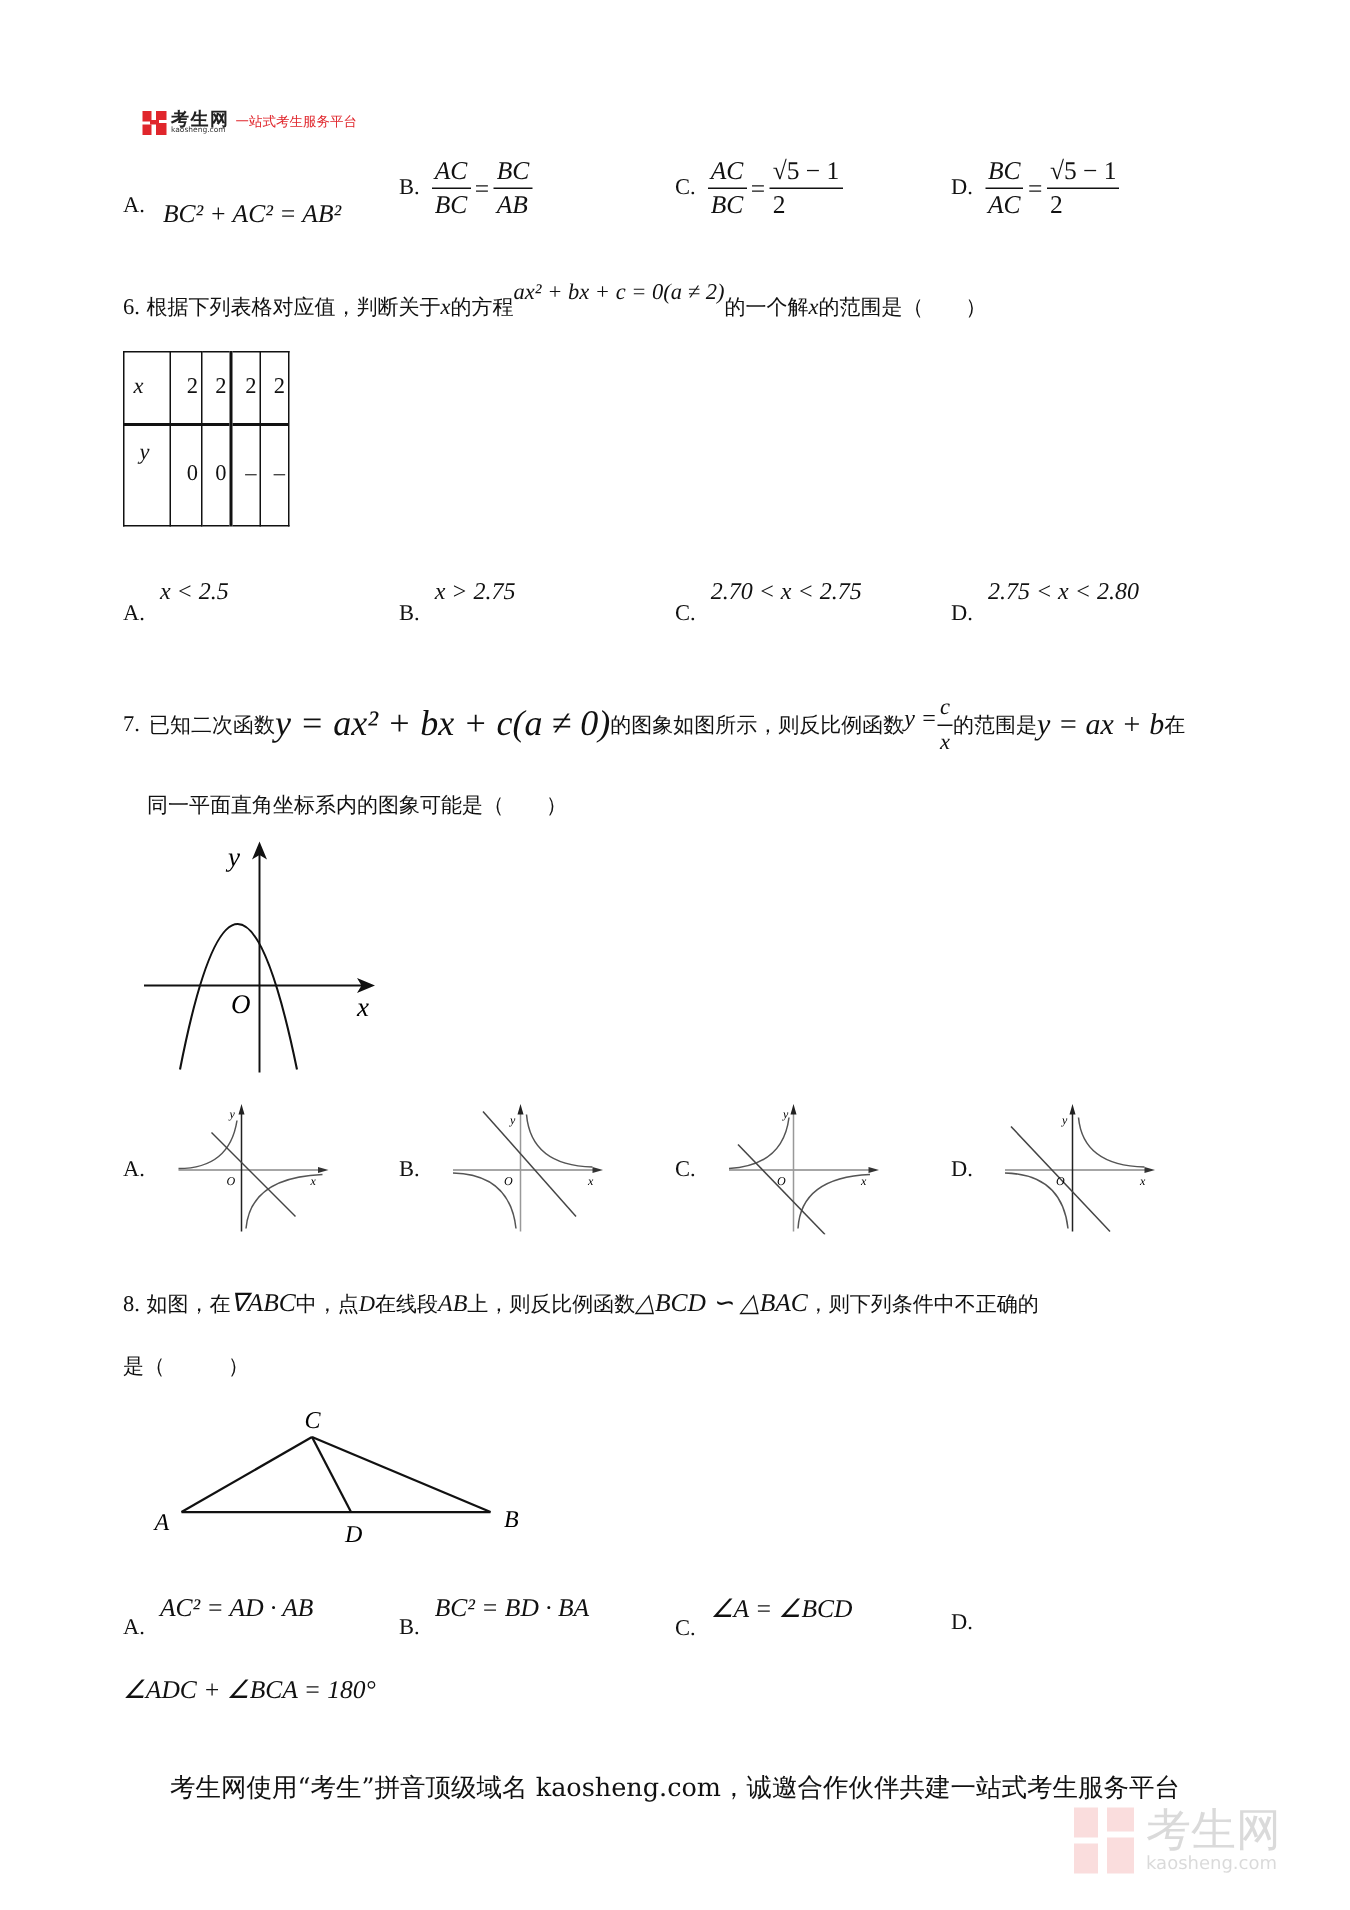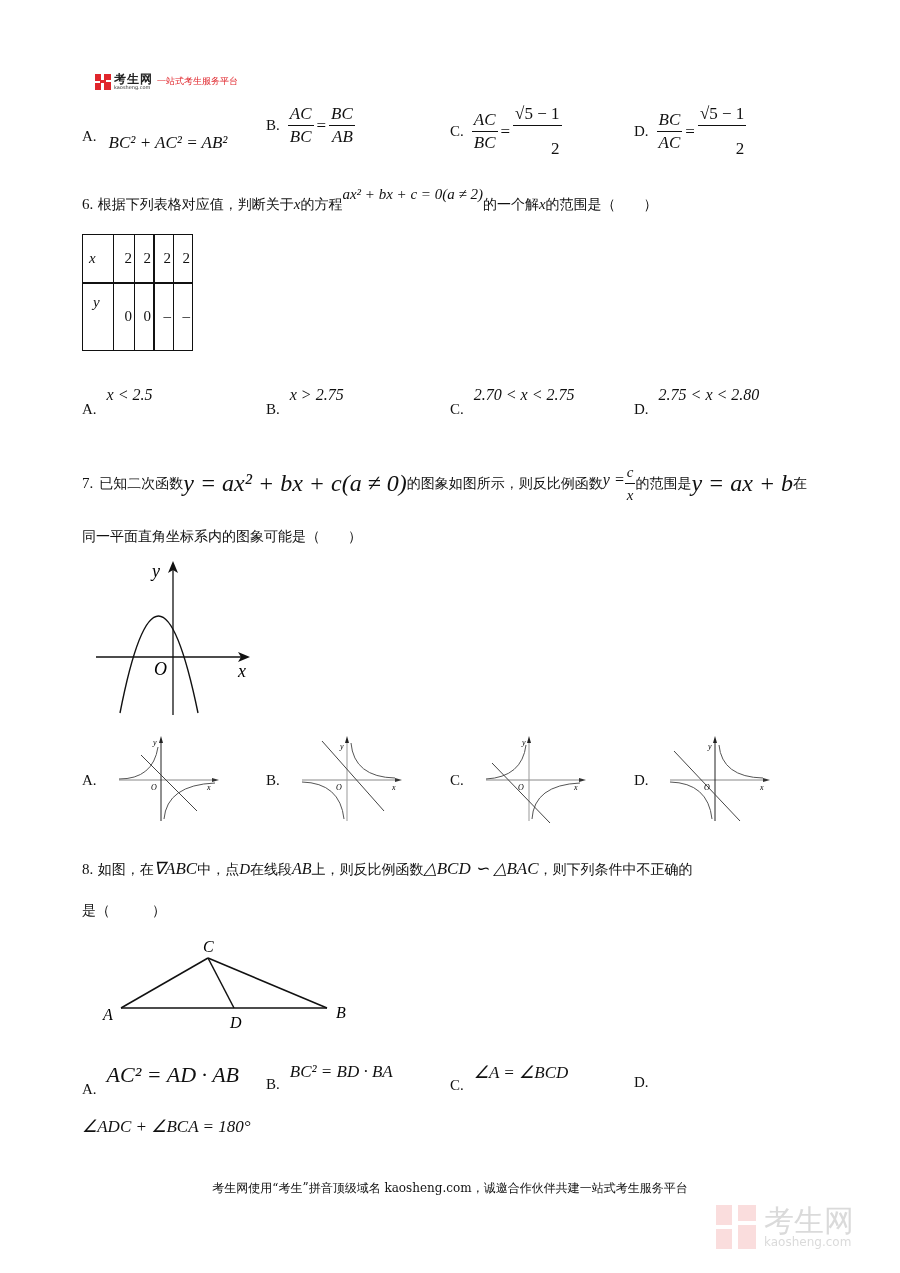--- a/index.html
+++ b/index.html
@@ -1,23 +1,23 @@
 <!DOCTYPE html>
 <html><head>
 <meta charset="utf-8">
 <style>
   html, body { margin: 0; padding: 0; background: #ffffff; }
   body { width: 900px; height: 1273px; position: relative; overflow: hidden;
          font-family: "Liberation Serif", "DejaVu Serif", serif; color: #111; }
   .abs { position: absolute; }
   .cn { font-family: "DejaVu Serif", "Liberation Serif", serif; font-size: 14px; }
   .m { font-family: "Liberation Serif", serif; font-style: italic; }
-  .up { font-style: normal; gap: 12px; }
+  .up { font-style: normal; }
   .lbl { font-family: "Liberation Serif", serif; font-size: 15px; }
-  .frac { display: inline-flex; flex-direction: column; align-items: flex-end; vertical-align: middle; font-size: 17px; }
+  .frac { display: inline-flex; flex-direction: column; align-items: flex-start; vertical-align: middle; font-size: 17px; }
   .frac .num { padding: 0 2px 1px; border-bottom: 1px solid #111; line-height: 20px; }
   .frac .den { padding: 1px 2px 0; line-height: 20px; }
   .eq { font-size: 17px; vertical-align: middle; margin: 0 3px; font-family: "Liberation Serif", serif; }
   .logo-box { display: flex; align-items: center; }
   .logo-mark { width: 16px; height: 16px; position: relative; }
   .logo-mark i { position: absolute; background: #e0262c; }
   .logo-text { margin-left: 3px; line-height: 1; }
   .logo-text .t1 { font-size: 12px; font-weight: bold; color: #222; font-family: "DejaVu Sans", sans-serif; letter-spacing: 1px; }
   .logo-text .t2 { font-size: 5px; color: #333; font-family: "DejaVu Sans", sans-serif; }
   .slogan { color: #e0262c; font-size: 9px; font-family: "DejaVu Sans", sans-serif; margin-left: 4px; }
@@ -132,24 +132,24 @@
   <span class="lbl" style="margin-right:6px;">7.</span>
   <span>已知二次函数</span>
   <span class="m" style="font-size:24px;">y = ax² + bx + c(a ≠ 0)</span>
   <span>的图象如图所示，则反比例函数</span>
   <span class="m" style="font-size:16px; position:relative; top:-4px;">y =</span>
   <span class="frac m" style="font-size:15px;">
       <span class="num">c</span>
       <span class="den">x</span>
     </span>
   <span>的范围是</span>
-  <span class="m" style="font-size:24px;">y = ax + b</span>
+  <span class="m" style="font-size:20px;">y = ax + b</span>
   <span>在</span>
 </div>
-<div class="abs cn" style="left:82px; top:528px;">同一平面直角坐标系内的图象可能是（　　）</div>
+<div class="abs cn" style="left:98px; top:528px;">同一平面直角坐标系内的图象可能是（　　）</div>
 
 <svg class="abs" style="left:92px; top:557px;" width="165" height="162">
   <line x1="4" y1="100" x2="152" y2="100" stroke="#111" stroke-width="1.3"></line>
   <polygon points="158,100 146,95 149,100 146,105" fill="#111"></polygon>
   <line x1="81" y1="158" x2="81" y2="10" stroke="#111" stroke-width="1.3"></line>
   <polygon points="81,4 76,16 81,13 86,16" fill="#111"></polygon>
   <path d="M 28 156 Q 66 -38 106 156" fill="none" stroke="#111" stroke-width="1.4"></path>
   <text x="60" y="20" font-size="18">y</text>
   <text x="146" y="120" font-size="18">x</text>
   <text x="62" y="118" font-size="18">O</text>
@@ -223,34 +223,34 @@
   <line x1="113" y1="28" x2="232" y2="78" stroke="#111" stroke-width="1.5"></line>
   <line x1="113" y1="28" x2="139" y2="78" stroke="#111" stroke-width="1.5"></line>
   <text x="108" y="22" font-size="16">C</text>
   <text x="8" y="90" font-size="16">A</text>
   <text x="241" y="88" font-size="16">B</text>
   <text x="135" y="98" font-size="16">D</text>
 </svg>
 
 <div class="abs" style="left:82px; top:1062px;">
   <span class="lbl" style="position:relative; top:12px;">A.</span>
-  <span class="m" style="font-size:22px; margin-left:6px;">AC² = AD · AB</span>
+  <span class="m" style="font-size:17px; margin-left:6px;">AC² = AD · AB</span>
 </div>
 <div class="abs" style="left:266px; top:1062px;">
   <span class="lbl" style="position:relative; top:12px;">B.</span>
   <span class="m" style="font-size:17px; margin-left:6px;">BC² = BD · BA</span>
 </div>
 <div class="abs" style="left:450px; top:1062px;">
   <span class="lbl" style="position:relative; top:12px;">C.</span>
   <span class="m" style="font-size:17px; margin-left:6px;">∠A = ∠BCD</span>
 </div>
 <div class="abs lbl" style="left:634px; top:1074px;">D.</div>
 <div class="abs m" style="left:82px; top:1116px; font-size:17px;">∠ADC + ∠BCA = 180°</div>
 
-<div class="abs cn" style="left:0; width:900px; text-align:center; top:1180px; font-size:12px;">考生网使用“考生”拼音顶级域名 kaosheng.com，诚邀合作伙伴共建一站式考生服务平台</div>
+<div class="abs cn" style="left:0; width:900px; text-align:center; top:1180px; font-size:17px;">考生网使用“考生”拼音顶级域名 kaosheng.com，诚邀合作伙伴共建一站式考生服务平台</div>
 
 <div class="abs" style="left:716px; top:1205px; display:flex; align-items:center;">
   <div style="width:40px; height:44px; position:relative;">
     <i style="position:absolute;left:0;top:0;width:16px;height:20px;background:rgba(230,100,100,0.22);"></i>
     <i style="position:absolute;left:0;top:24px;width:16px;height:20px;background:rgba(230,100,100,0.22);"></i>
     <i style="position:absolute;left:22px;top:0;width:18px;height:16px;background:rgba(230,100,100,0.22);"></i>
     <i style="position:absolute;left:22px;top:20px;width:18px;height:24px;background:rgba(230,100,100,0.22);"></i>
   </div>
   <div style="margin-left:8px; line-height:1;">
     <div style="font-size:30px; color:rgba(150,150,150,0.35); font-family:'DejaVu Sans',sans-serif;">考生网</div>

